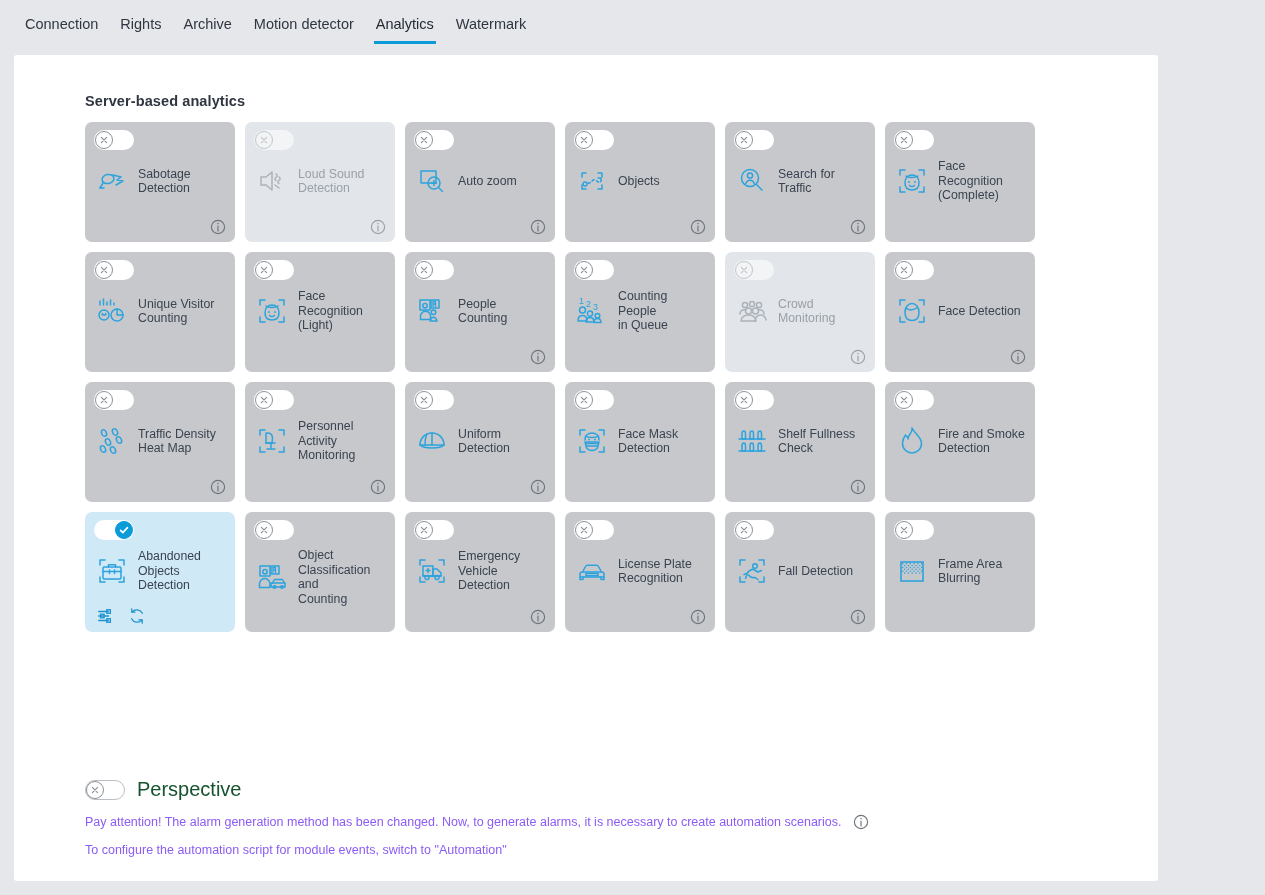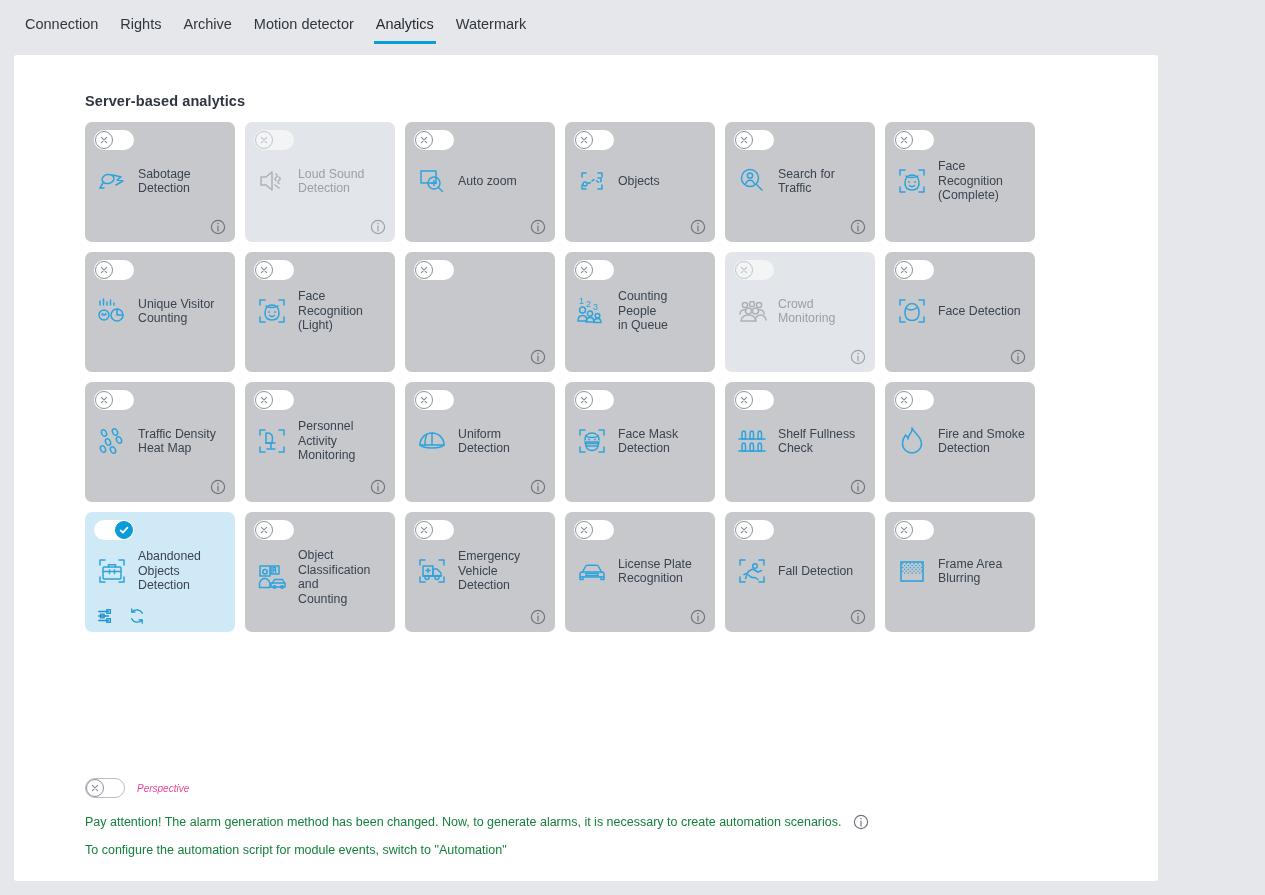--- a/index.html
+++ b/index.html
@@ -158,38 +158,37 @@
 
   
   .persp-row {
     position: absolute;
     left: 71px; top: 723px;
     display: flex;
     align-items: center;
     gap: 12px;
   }
   .persp-label {
-    font-size: 10px;
-    color: #ec4899;
-    font-style: italic;
+    font-size: 20px;
+    color: #14532d;
   }
 
   
   .notes {
     position: absolute;
     left: 71px; top: 757px;
     width: 1000px;
   }
   .note-line {
     display: flex;
     align-items: flex-start;
     gap: 12px;
     font-size: 12.5px;
     line-height: 20px;
-    color: #15803d;
+    color: #8b5cf6;
     margin-bottom: 8px;
   }
   .note-text { white-space: nowrap; }
   .note-info { width: 16px; height: 16px; color: #6e747c; margin-top: 2px; cursor: pointer; }
   .note-info svg { display: block; }
 </style>
 </head>
 <body>
 
 <div class="tabbar">
@@ -459,20 +458,34 @@
           <div class="tg">
             <div class="pill"></div>
             <div class="knob">
               <span style="color:#8c9199;display:flex">
                 <svg width="10" height="10" viewBox="0 0 10 10" stroke="currentColor" stroke-width="1.2" stroke-linecap="round">
                   <path d="M2.4 2.4l5.2 5.2M7.6 2.4l-5.2 5.2"></path>
                 </svg>
               </span>
             </div>
           </div>
+        </div>
+        <div class="card-body">
+          <span class="card-icon">
+            <svg width="34" height="34" viewBox="0 0 34 34" fill="none" stroke="currentColor" stroke-width="1.5" stroke-linecap="round" stroke-linejoin="round">
+              <rect x="5" y="6" width="10" height="10"></rect>
+              <rect x="16" y="6" width="8" height="8"></rect>
+              <path d="M18 12.5V7.5h2.5v5M18 10h2.5" stroke-width="1.3"></path>
+              <path d="M10 9.5a2.2 2.2 0 100 4.4 2.2 2.2 0 000-4.4z"></path>
+              <path d="M5.5 21c1.2-2.6 3-3.8 5-3.8s3.8 1.2 5 3.8v4.5H5.5z"></path>
+              <path d="M18.5 20.5a2.3 2.3 0 100-4.6 2.3 2.3 0 000 4.6z"></path>
+              <path d="M15 27c.8-2.6 2-3.8 3.5-3.8S21.2 24.4 22 27z"></path>
+            </svg>
+          </span>
+          <span class="card-label">People Counting</span>
         </div>
         <span class="info-icon">
           <svg width="16" height="16" viewBox="0 0 16 16" fill="none" stroke="currentColor" stroke-width="1.15">
             <circle cx="8" cy="8" r="6.6"></circle>
             <circle cx="8" cy="4.6" r=".78" fill="currentColor" stroke="none"></circle>
             <path d="M8 7v5" stroke-linecap="round"></path>
           </svg>
         </span>
       </div>
       <div class="card">

